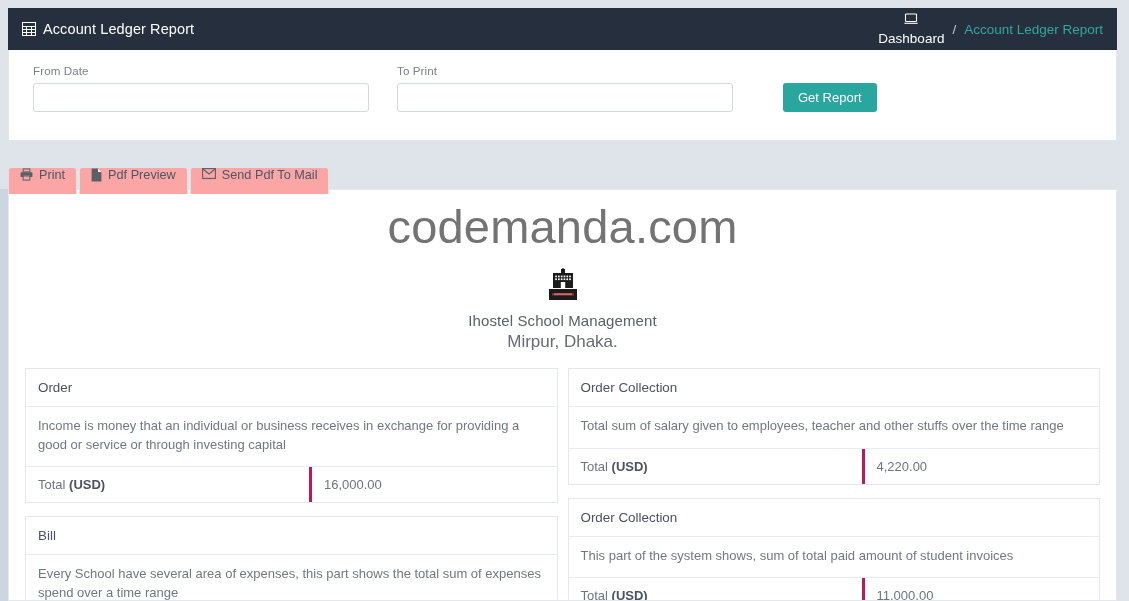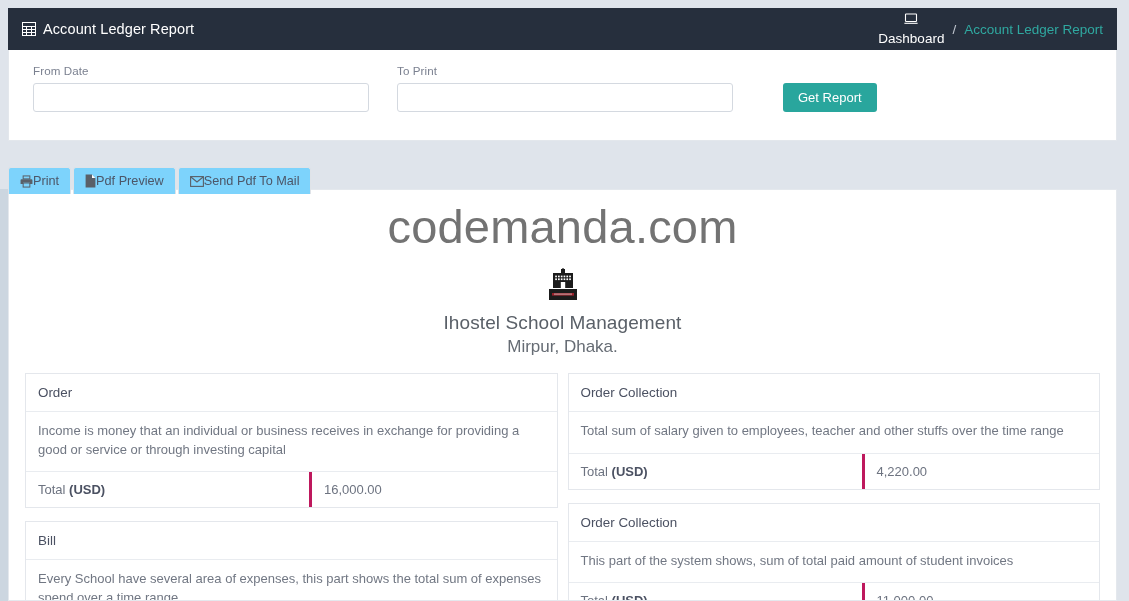--- a/index.html
+++ b/index.html
@@ -105,27 +105,28 @@
   .tabstrip {
     position: absolute;
     left: 8px; top: 167px;
     display: flex;
     align-items: flex-end;
     height: 27px;
     z-index: 5;
   }
   .tab {
     height: 27px;
-    background: #7dd3fc;
+    background: #fca5a5;
     border: 1px solid #dfe3e8;
     border-bottom: none;
     border-top-left-radius: 3px;
     border-top-right-radius: 3px;
     display: flex;
-    align-items: center;
+    align-items: flex-start;
+    gap: 6px;
     padding: 0 11px;
     font-size: 12.7px;
     color: #4c5668;
     cursor: pointer;
     margin-right: 2px;
     white-space: nowrap;
   }
 
   
   .report-panel {
@@ -154,21 +155,21 @@
     font-family: "Liberation Sans", sans-serif;
   }
 
   .school-block { text-align: center; margin-top: 14px; }
   .school-logo {
     width: 38px; height: 36px;
     margin: 0 auto 8px auto;
     display: block;
   }
   .school-name {
-    font-size: 19px;
+    font-size: 15px;
     color: #5a6068;
     letter-spacing: .1px;
   }
   .school-addr {
     font-size: 17px;
     color: #666c74;
     margin-top: 3px;
   }
 
   

